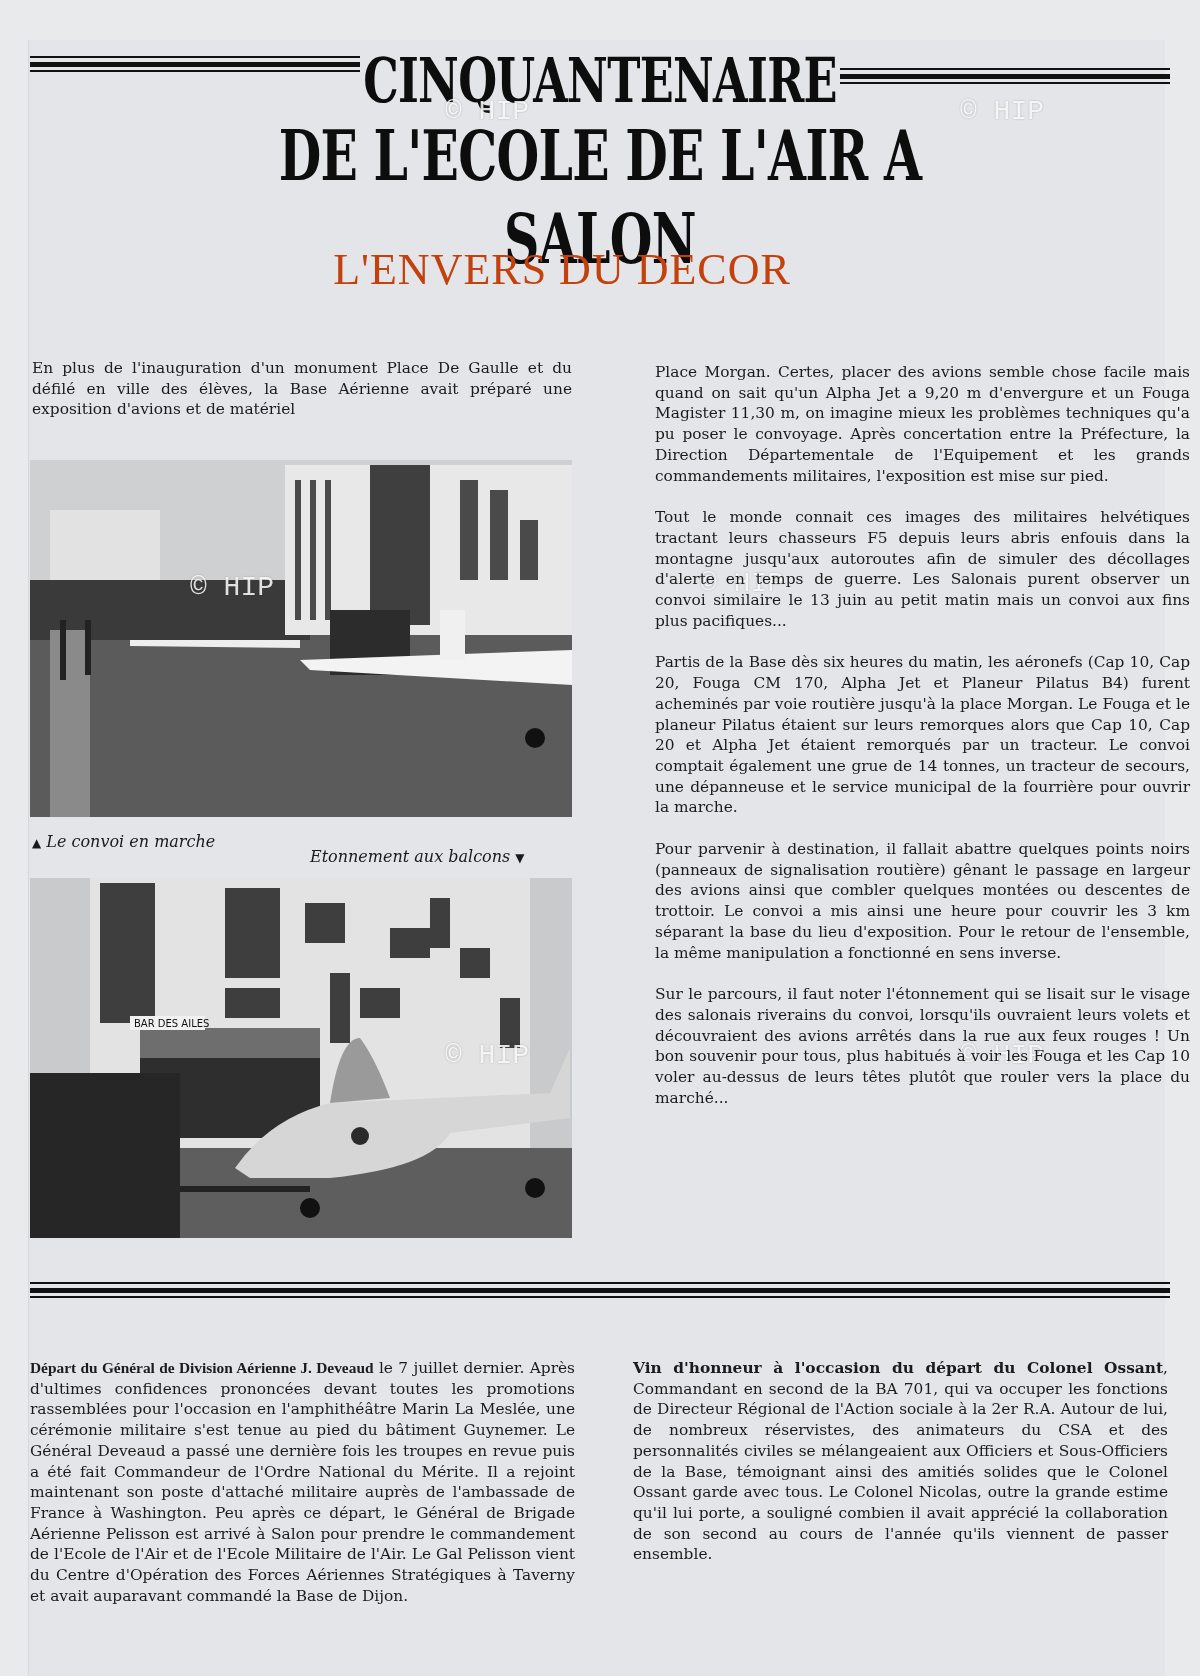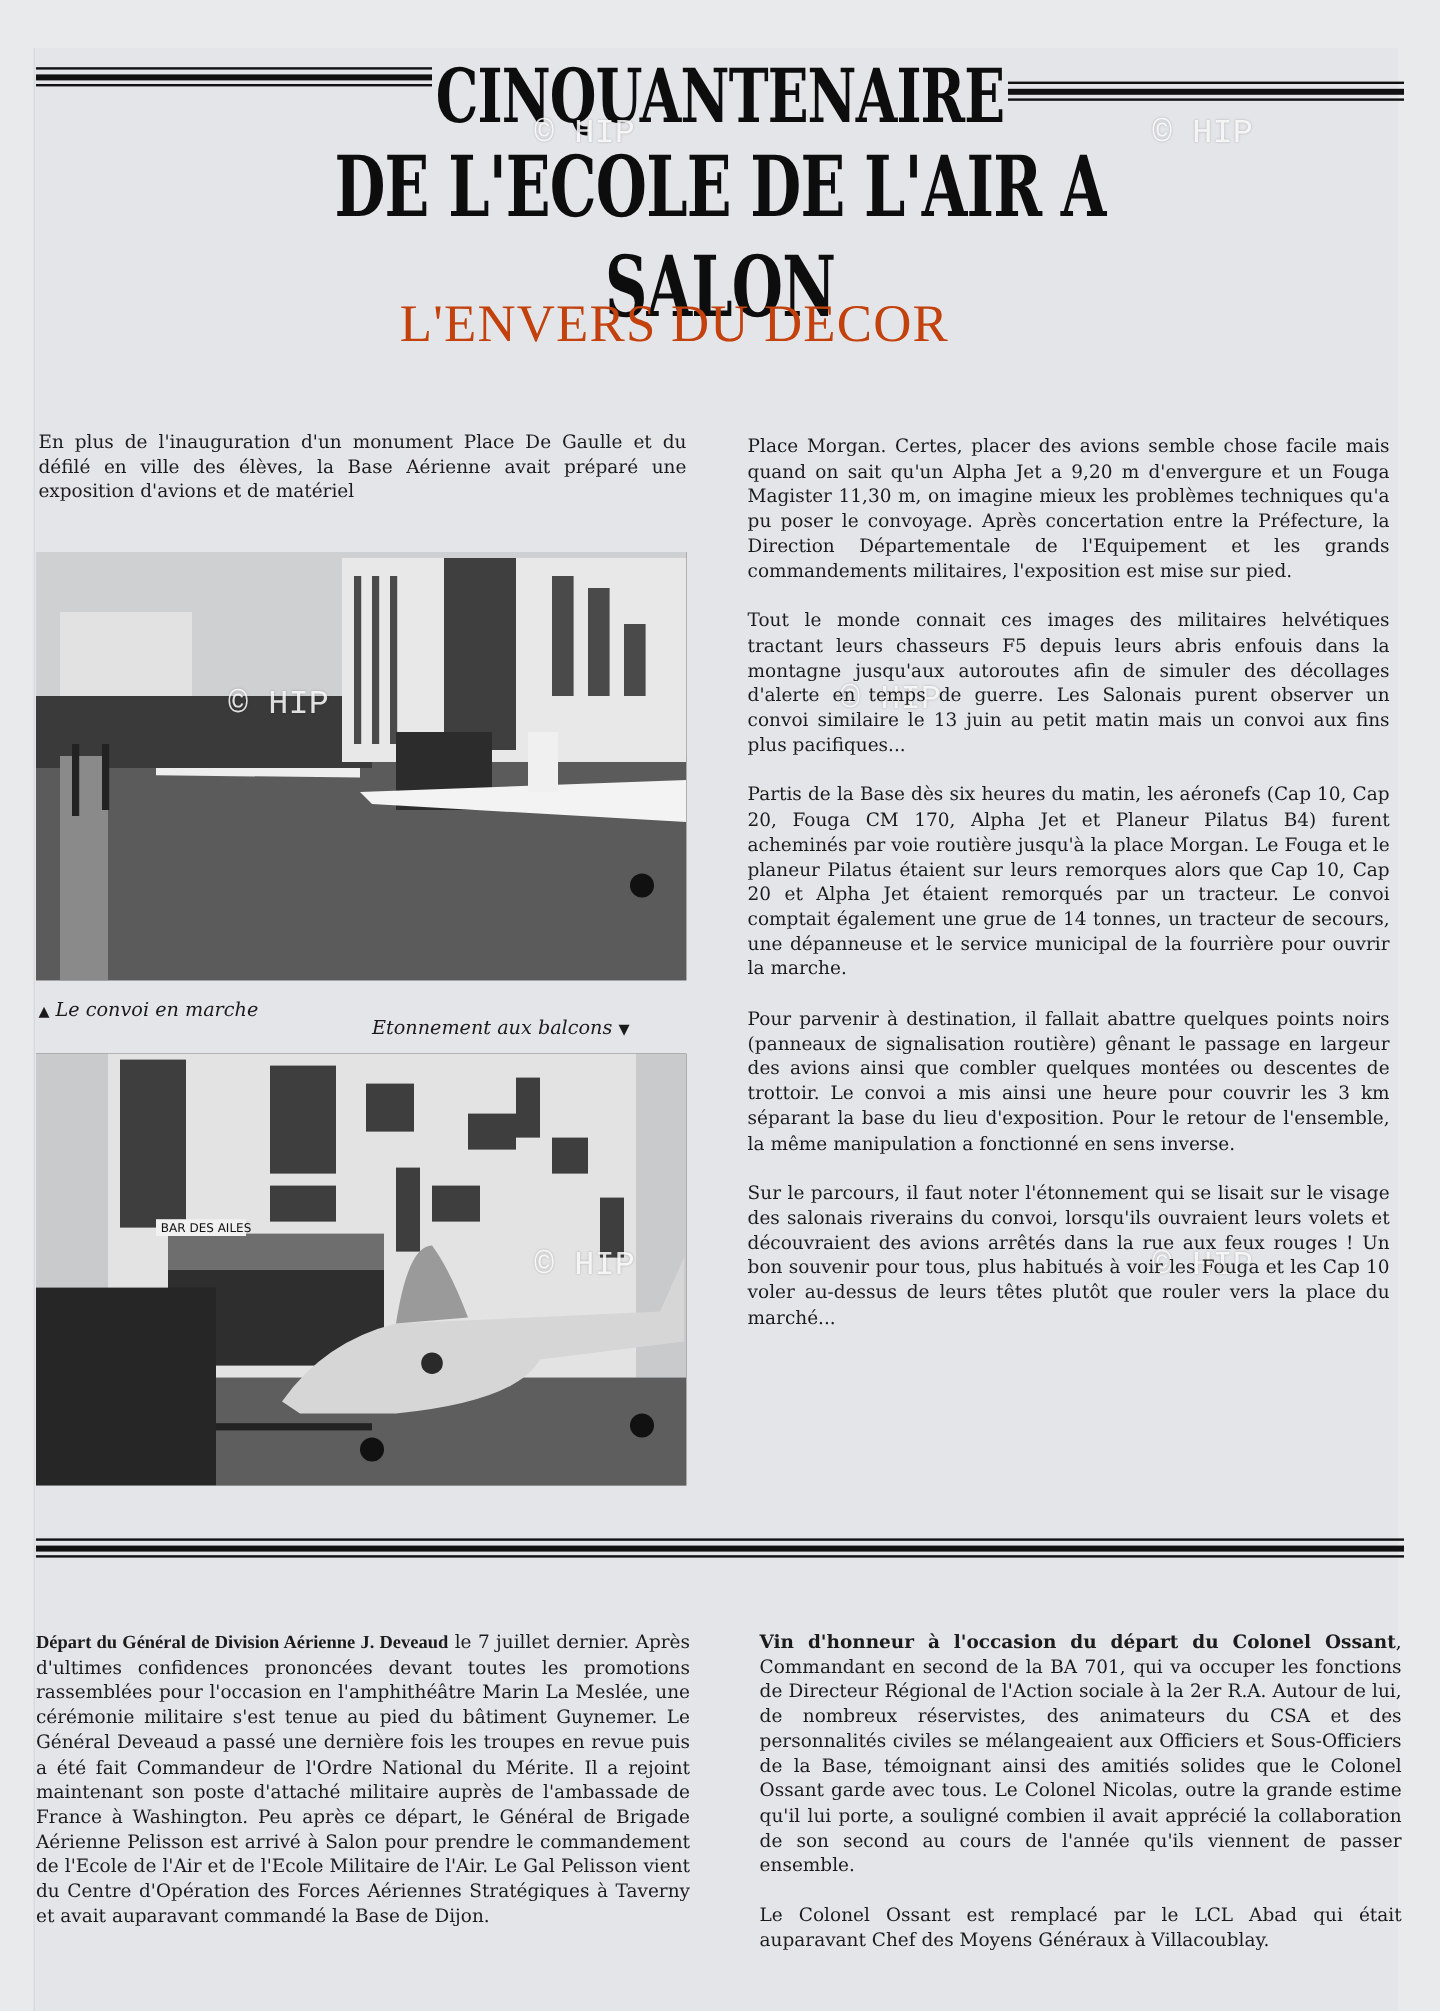--- a/index.html
+++ b/index.html
@@ -143,21 +143,21 @@
     <rect x="100" y="138" width="75" height="14" fill="#f1f1f1"></rect>
     <text x="104" y="149" font-size="10" font-family="DejaVu Sans, sans-serif" fill="#111">BAR DES AILES</text>
   </svg>
 </div>
 <div class="wm" style="left:445px; top:1040px;">© HIP</div>
 <div class="wm" style="left:960px; top:1040px;">© HIP</div>
 <div class="wm" style="left:445px; top:96px;">© HIP</div>
 <div class="wm" style="left:960px; top:96px;">© HIP</div>
 <div class="wm" style="left:700px; top:568px;">© HIP</div>
 
-<div class="col" style="left:623px; top:350px; width:535px;">
+<div class="col" style="left:655px; top:350px; width:535px;">
   <p>Place Morgan. Certes, placer des avions semble chose facile mais quand on sait qu'un Alpha Jet a 9,20 m d'envergure et un Fouga Magister 11,30 m, on imagine mieux les problèmes techniques qu'a pu poser le convoyage. Après concertation entre la Préfecture, la Direction Départementale de l'Equipement et les grands commandements militaires, l'exposition est mise sur pied.</p>
   <p>Tout le monde connait ces images des militaires helvétiques tractant leurs chasseurs F5 depuis leurs abris enfouis dans la montagne jusqu'aux autoroutes afin de simuler des décollages d'alerte en temps de guerre. Les Salonais purent observer un convoi similaire le 13 juin au petit matin mais un convoi aux fins plus pacifiques...</p>
   <p>Partis de la Base dès six heures du matin, les aéronefs (Cap 10, Cap 20, Fouga CM 170, Alpha Jet et Planeur Pilatus B4) furent acheminés par voie routière jusqu'à la place Morgan. Le Fouga et le planeur Pilatus étaient sur leurs remorques alors que Cap 10, Cap 20 et Alpha Jet étaient remorqués par un tracteur. Le convoi comptait également une grue de 14 tonnes, un tracteur de secours, une dépanneuse et le service municipal de la fourrière pour ouvrir la marche.</p>
   <p>Pour parvenir à destination, il fallait abattre quelques points noirs (panneaux de signalisation routière) gênant le passage en largeur des avions ainsi que combler quelques montées ou descentes de trottoir. Le convoi a mis ainsi une heure pour couvrir les 3 km séparant la base du lieu d'exposition. Pour le retour de l'ensemble, la même manipulation a fonctionné en sens inverse.</p>
   <p>Sur le parcours, il faut noter l'étonnement qui se lisait sur le visage des salonais riverains du convoi, lorsqu'ils ouvraient leurs volets et découvraient des avions arrêtés dans la rue aux feux rouges ! Un bon souvenir pour tous, plus habitués à voir les Fouga et les Cap 10 voler au-dessus de leurs têtes plutôt que rouler vers la place du marché...</p>
 </div>
 
 <div class="hrule" style="left:30px; top:1282px; width:1140px;">
   <div class="l1"></div>
     <div class="l2"></div>
@@ -168,14 +168,13 @@
   <p>
     <b style="font-family:Liberation Serif, serif;">Départ du Général de Division Aérienne J. Deveaud</b>
     <span>le 7 juillet dernier. Après d'ultimes confidences prononcées devant toutes les promotions rassemblées pour l'occasion en l'amphithéâtre Marin La Meslée, une cérémonie militaire s'est tenue au pied du bâtiment Guynemer. Le Général Deveaud a passé une dernière fois les troupes en revue puis a été fait Commandeur de l'Ordre National du Mérite. Il a rejoint maintenant son poste d'attaché militaire auprès de l'ambassade de France à Washington. Peu après ce départ, le Général de Brigade Aérienne Pelisson est arrivé à Salon pour prendre le commandement de l'Ecole de l'Air et de l'Ecole Militaire de l'Air. Le Gal Pelisson vient du Centre d'Opération des Forces Aériennes Stratégiques à Taverny et avait auparavant commandé la Base de Dijon.</span>
   </p>
 </div>
 
 <div class="col" style="left:633px; top:1346px; width:535px;">
   <p>
     <b>Vin d'honneur à l'occasion du départ du Colonel Ossant</b><span>, Commandant en second de la BA 701, qui va occuper les fonctions de Directeur Régional de l'Action sociale à la 2er R.A. Autour de lui, de nombreux réservistes, des animateurs du CSA et des personnalités civiles se mélangeaient aux Officiers et Sous-Officiers de la Base, témoignant ainsi des amitiés solides que le Colonel Ossant garde avec tous. Le Colonel Nicolas, outre la grande estime qu'il lui porte, a souligné combien il avait apprécié la collaboration de son second au cours de l'année qu'ils viennent de passer ensemble.</span>
   </p>
-  <p>Le Colonel Ossant est remplacé par le LCL Abad qui était auparavant Chef des Moyens Généraux à Villacoublay.</p>
 </div>
 
 </body></html>

